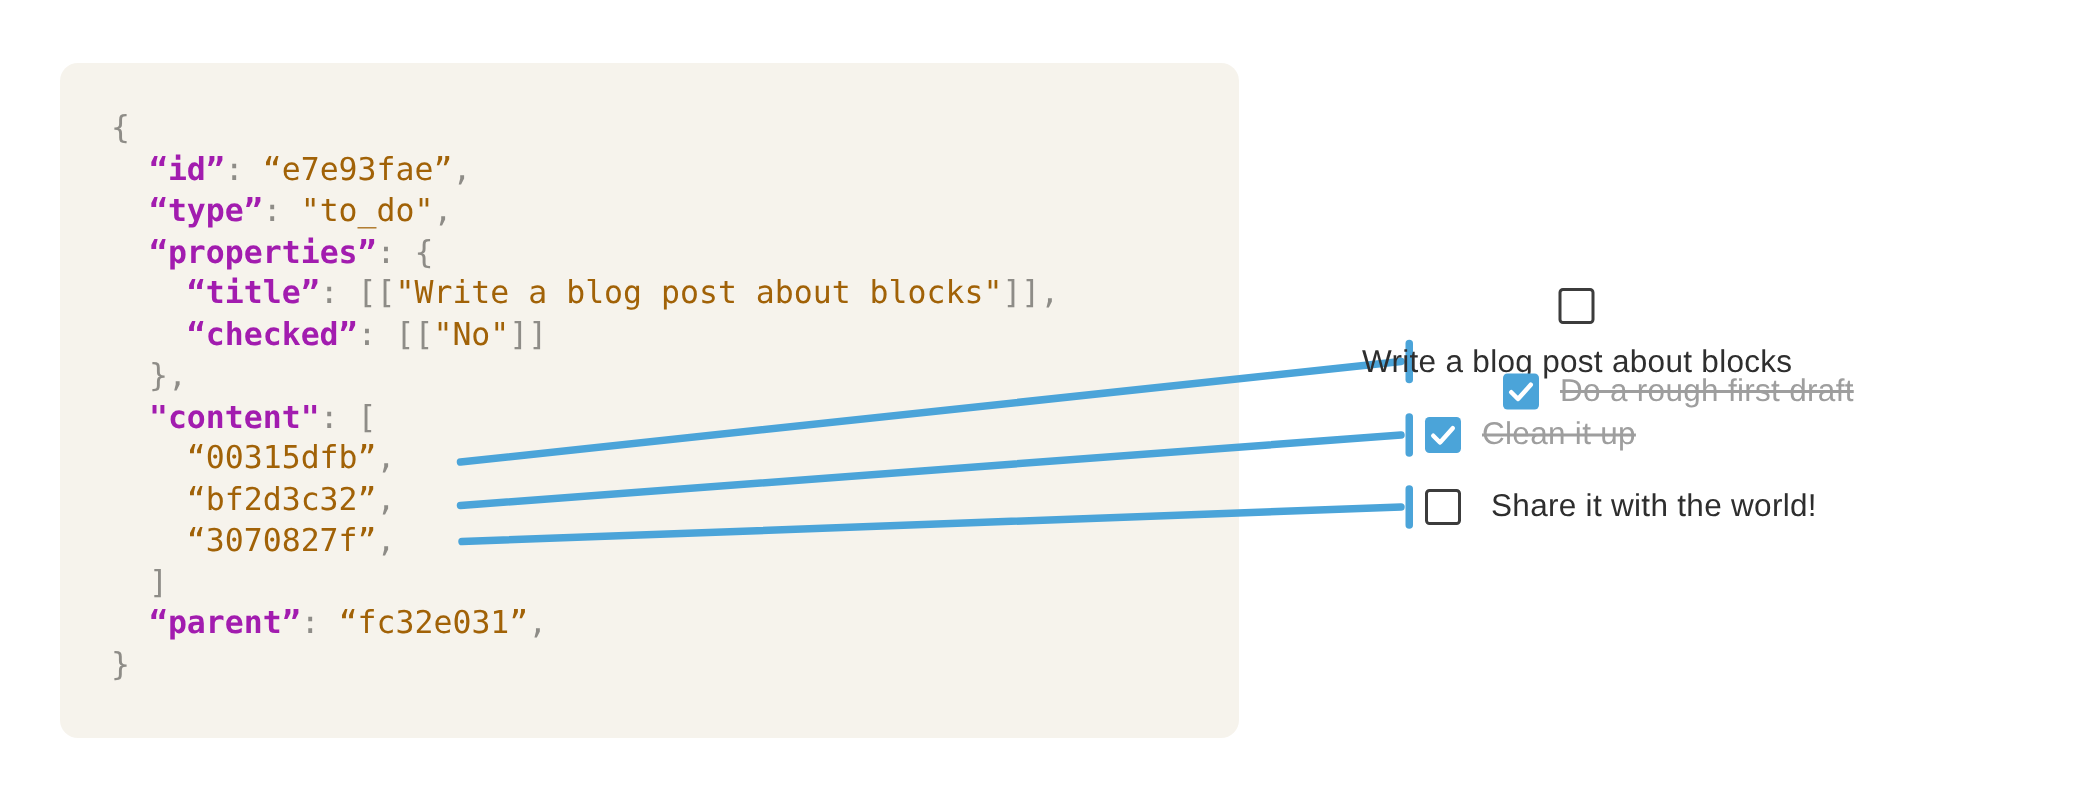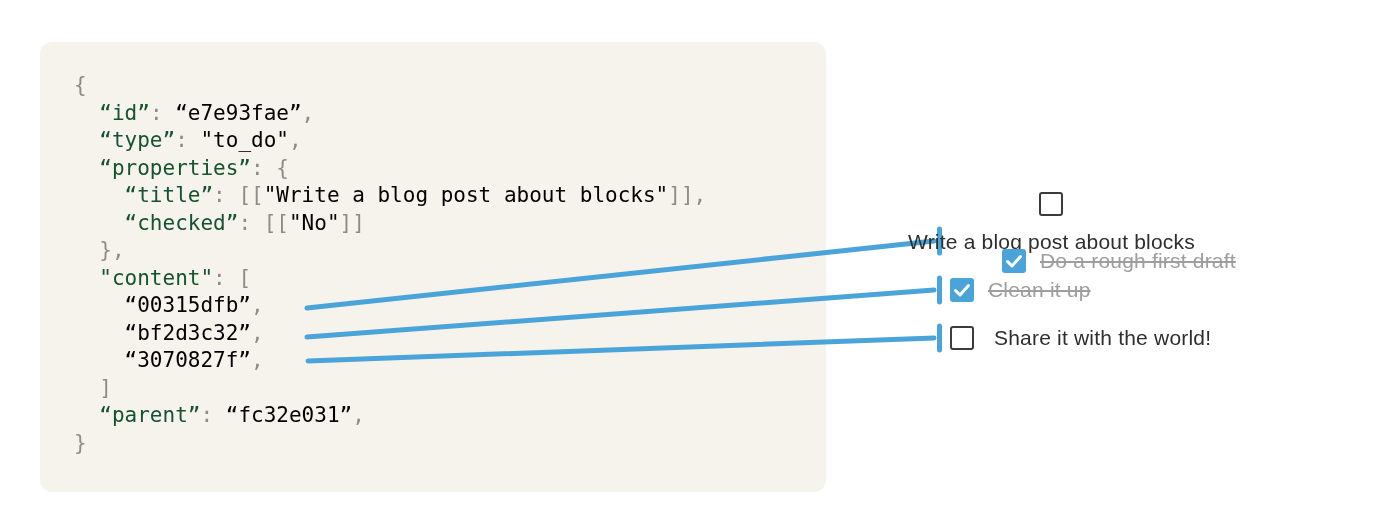--- a/index.html
+++ b/index.html
@@ -26,22 +26,22 @@
     background: #f6f3ec;
     border-radius: 12px;
     padding: 30px 34px;
     font-family: "DejaVu Sans Mono", monospace;
     font-size: 21px;
     line-height: 27.5px;
     white-space: pre;
     z-index: 1;
   }
   .code-line { height: 27.5px; }
-  .tok-k { color: #14532d; }   
-  .tok-s { color: #000000; }   
+  .tok-k { color: #a21caf; font-weight: bold; }   
+  .tok-s { color: #a16207; }   
   .tok-p { color: #8e8c87; }   
 
   
   .connectors {
     position: absolute;
     left: 0;
     top: 0;
     z-index: 2;
     pointer-events: none;
   }

